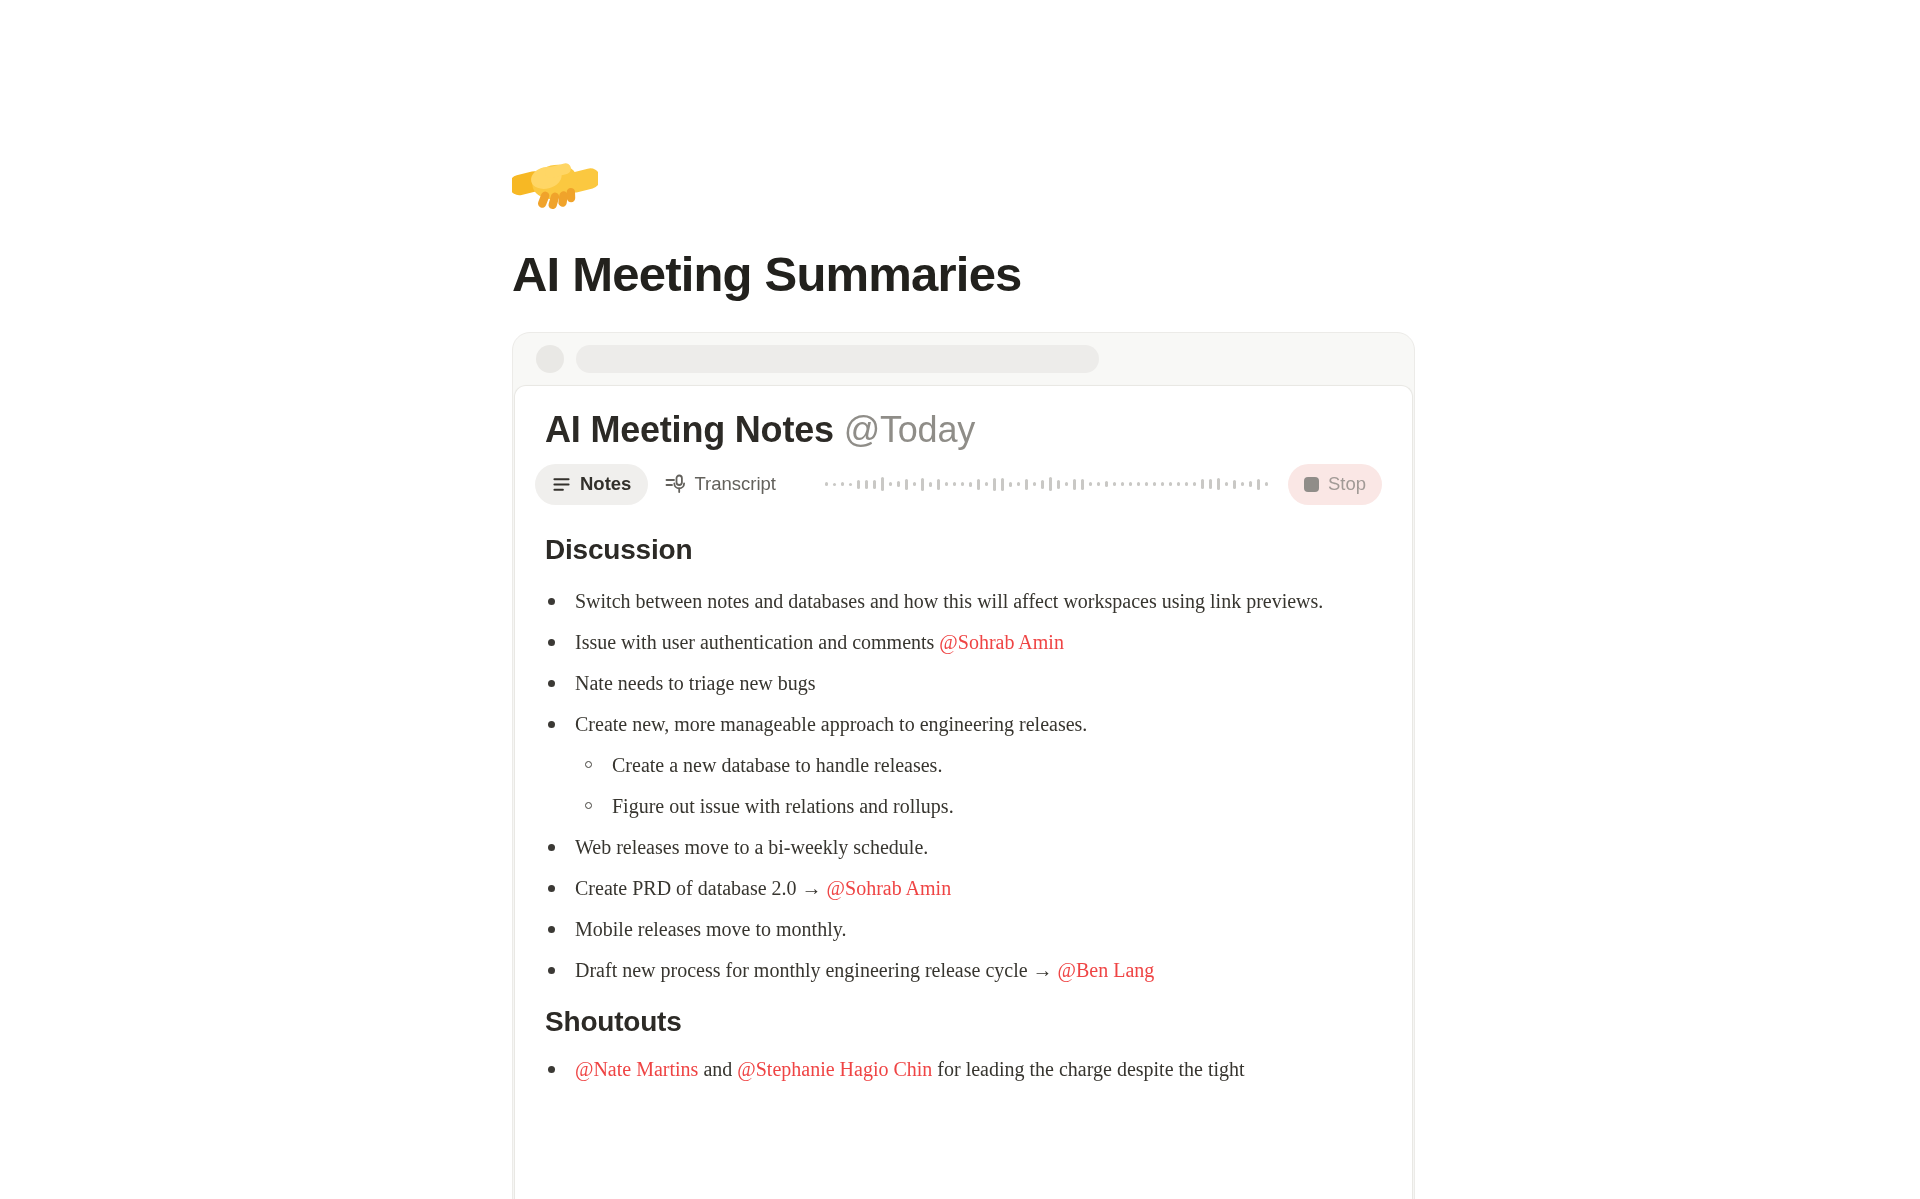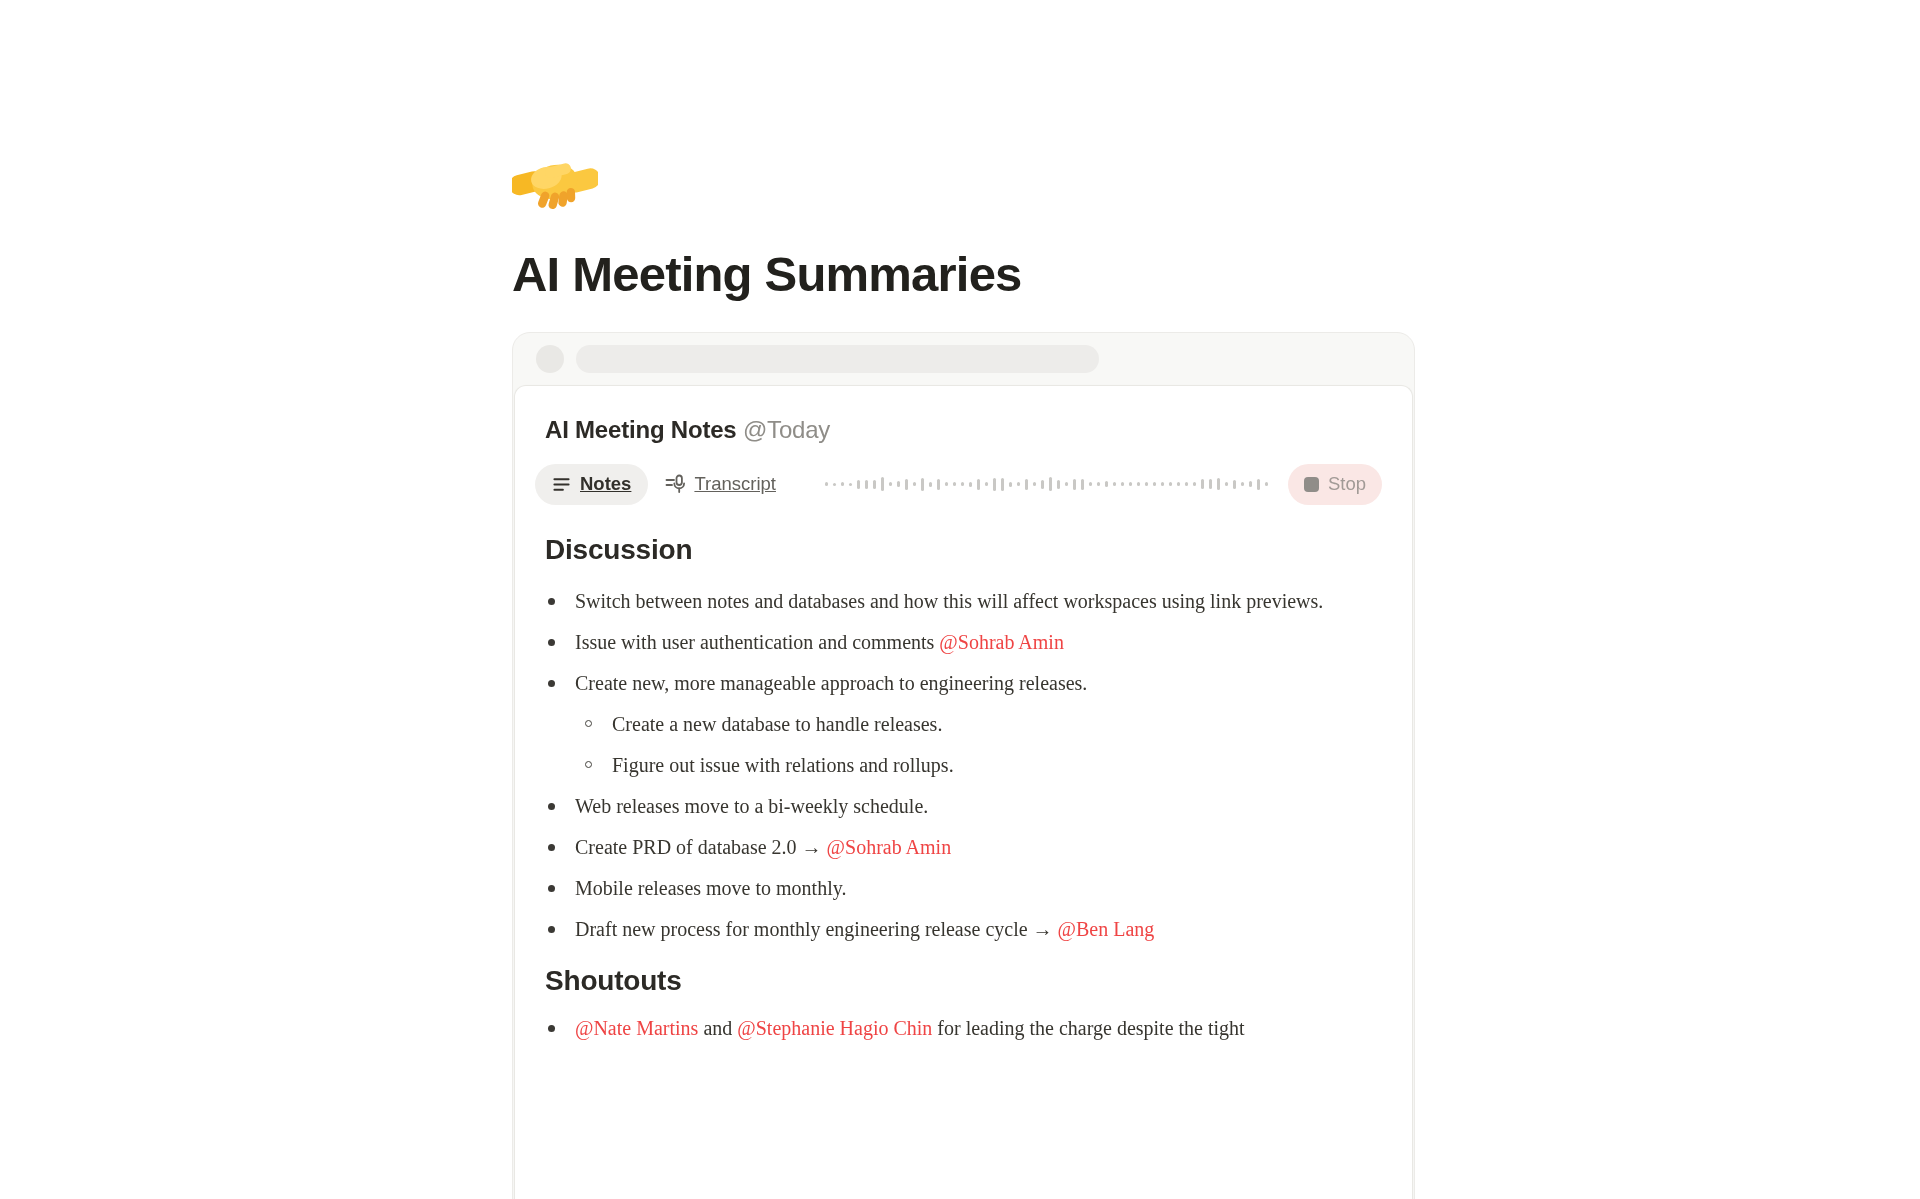--- a/index.html
+++ b/index.html
@@ -59,21 +59,21 @@
     background: #ffffff;
     border: 1px solid #e9e8e4;
     border-bottom: none;
     border-radius: 12px 12px 0 0;
     box-shadow: 0 1px 3px rgba(0,0,0,0.03);
     padding: 26px 30px 0 30px;
     overflow: hidden;
   }
 
   .card-heading {
-    font-size: 24px;
+    font-size: 36px;
     font-weight: 700;
     line-height: 36px;
     color: #2c2a26;
     letter-spacing: -0.2px;
   }
   .date-mention {
     font-weight: 400;
     color: #8f8d88;
   }
 
@@ -89,21 +89,20 @@
     display: inline-flex;
     align-items: center;
     gap: 9px;
     height: 41px;
     padding: 0 17px;
     border-radius: 999px;
     font-size: 18.5px;
     color: #63615c;
     cursor: pointer;
     white-space: nowrap;
-    text-decoration: underline;
   }
   .tab.active {
     background: #f0efed;
     color: #32302b;
     font-weight: 600;
   }
   .tab svg { display: block; }
 
   .waveform {
     display: flex;
@@ -302,20 +301,21 @@
           <span>Stop</span>
         </button>
 
       </div>
 
       <div id="sections-container">
           <h3 class="section-heading">Discussion</h3>
           <ul class="note-list">
             <li class="note-item"><span class="marker"></span><span>Switch between notes and databases and how this will affect workspaces using link previews.</span></li>
             <li class="note-item"><span class="marker"></span><span>Issue with user authentication and comments </span><span class="mention">@Sohrab Amin</span></li>
+            <li class="note-item"><span class="marker"></span><span>Nate needs to triage new bugs</span></li>
             <li class="note-item"><span class="marker"></span><span>Create new, more manageable approach to engineering releases.</span></li>
             <li class="note-item level2"><span class="marker"></span><span>Create a new database to handle releases.</span></li>
             <li class="note-item level2"><span class="marker"></span><span>Figure out issue with relations and rollups.</span></li>
             <li class="note-item"><span class="marker"></span><span>Web releases move to a bi-weekly schedule.</span></li>
             <li class="note-item"><span class="marker"></span><span>Create PRD of database 2.0 → </span><span class="mention">@Sohrab Amin</span></li>
             <li class="note-item"><span class="marker"></span><span>Mobile releases move to monthly.</span></li>
             <li class="note-item"><span class="marker"></span><span>Draft new process for monthly engineering release cycle →  </span><span class="mention">@Ben Lang</span></li>
           </ul>
           <h3 class="section-heading shoutouts">Shoutouts</h3>
           <ul class="note-list last">

